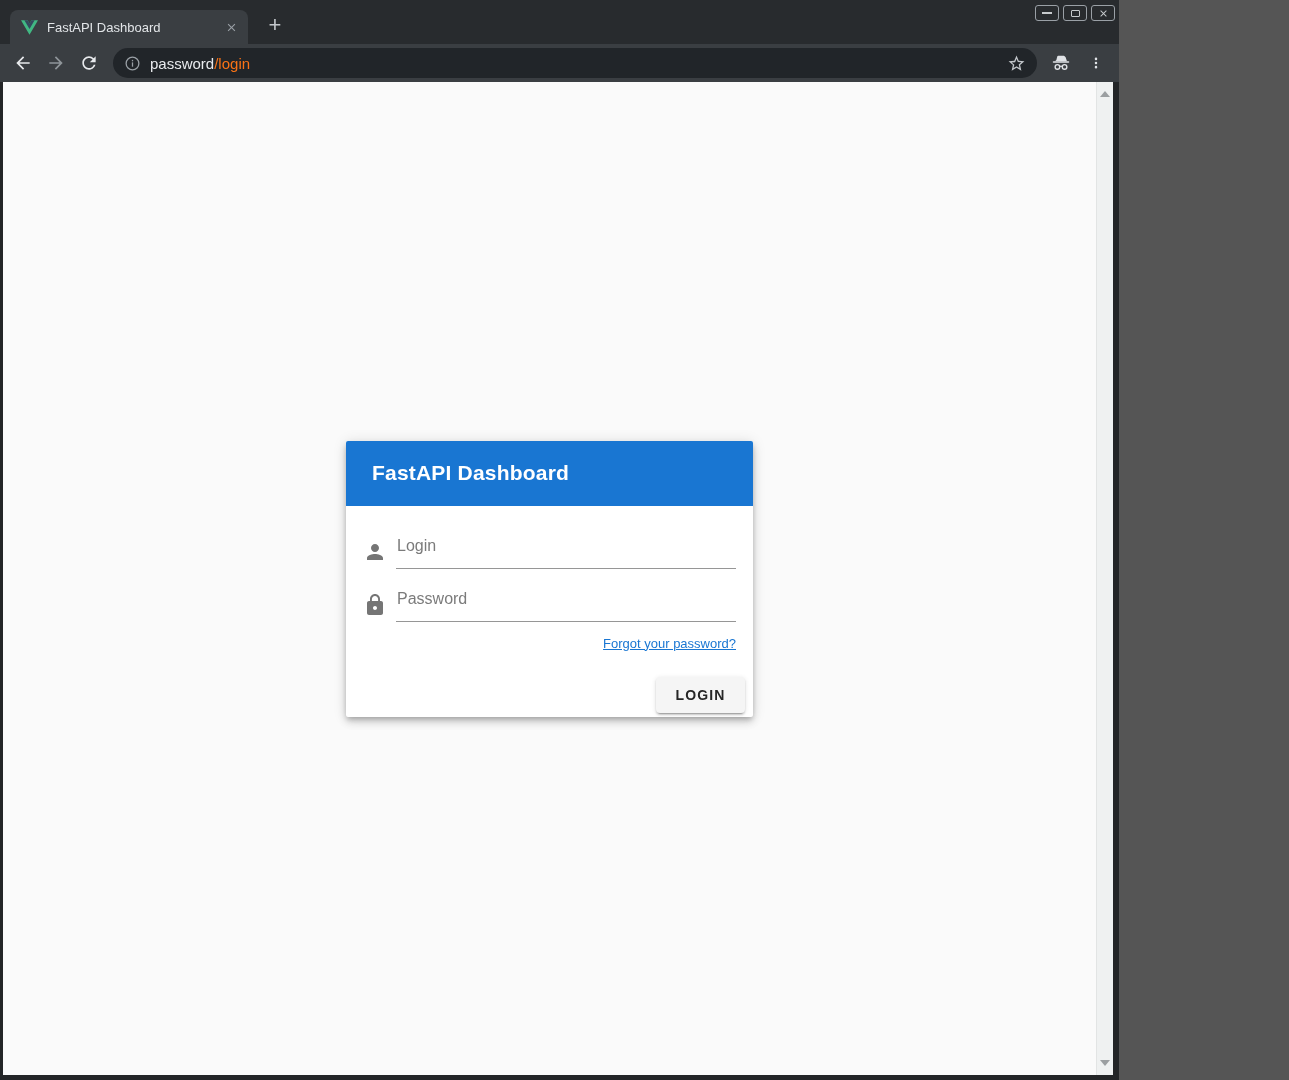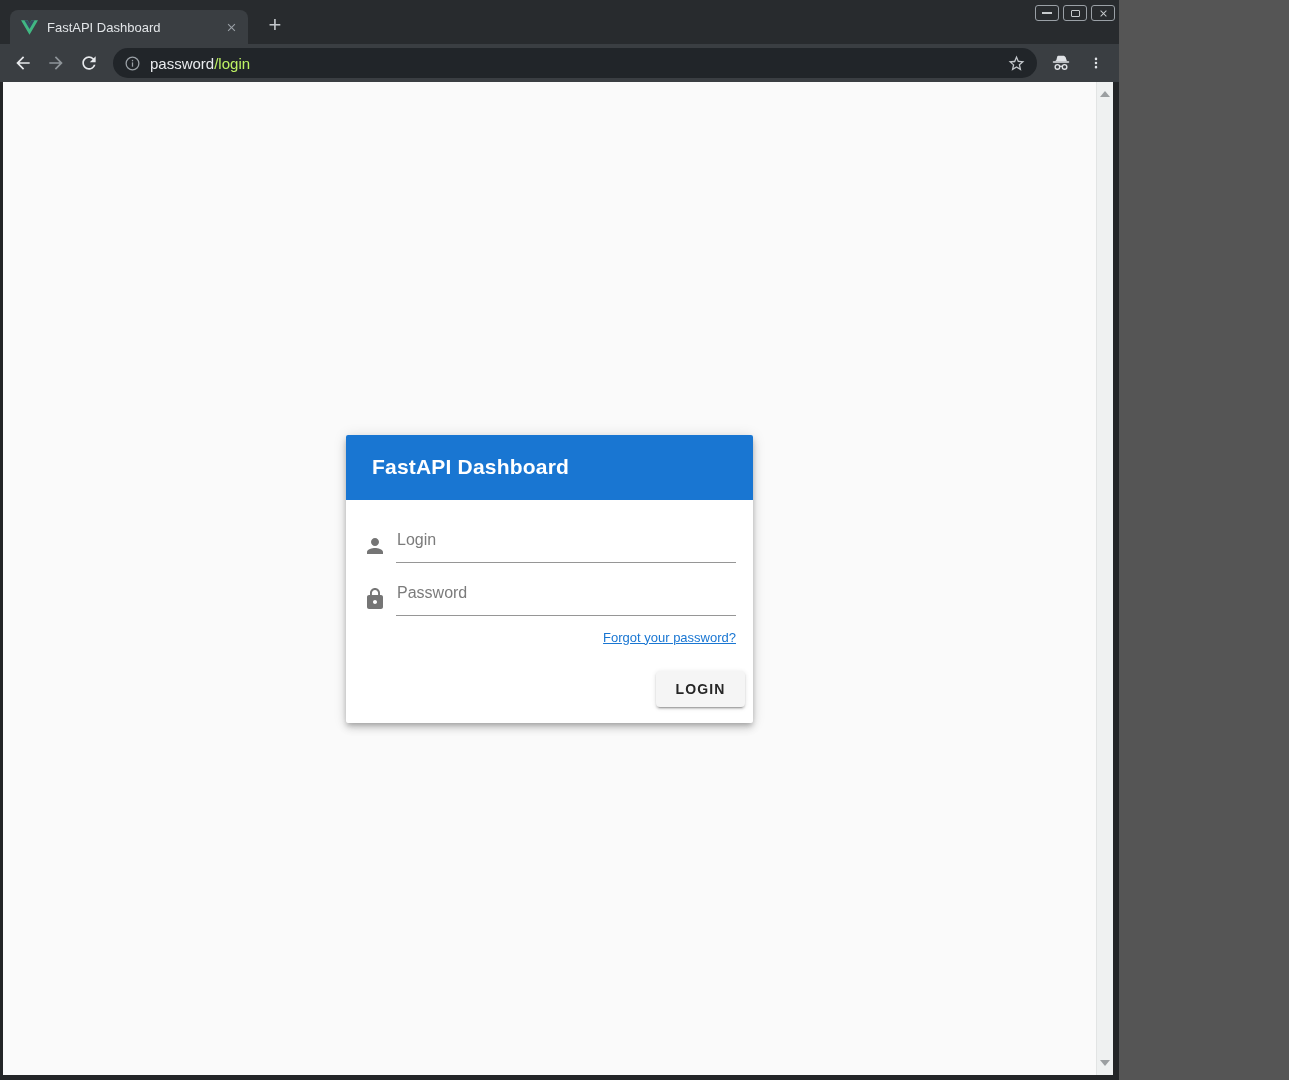--- a/index.html
+++ b/index.html
@@ -67,21 +67,21 @@
     flex: 1; height: 30px; background: #212529; border-radius: 15px;
     display: flex; align-items: center;
     padding: 0 9px 0 8px; margin: 0 10px 0 6px; cursor: text;
   }
   .info-btn {
     width: 22px; height: 22px; color: #9aa0a6;
     display: flex; align-items: center; justify-content: center;
     border-radius: 50%; cursor: pointer; flex: 0 0 auto;
   }
   .url { margin-left: 7px; font-size: 15px; color: #e8eaed; flex: 1; white-space: nowrap; }
-  .url .path { color: #bef264; }
+  .url .path { color: #f97316; }
   .star-btn {
     width: 24px; height: 24px; color: #c3c7cb;
     display: flex; align-items: center; justify-content: center;
     cursor: pointer; flex: 0 0 auto;
   }
   .incognito-badge {
     width: 28px; height: 28px; color: #dfe2e6; margin-right: 8px;
     display: flex; align-items: center; justify-content: center; flex: 0 0 auto;
   }
   .menu-btn {
@@ -107,21 +107,21 @@
   
   .card {
     width: 407px; background: #ffffff; border-radius: 2px;
     box-shadow: 0 3px 5px -1px rgba(0,0,0,.2), 0 5px 8px 0 rgba(0,0,0,.14), 0 1px 14px 0 rgba(0,0,0,.12);
   }
   .card-header {
     height: 65px; background: #1976d2; border-radius: 2px 2px 0 0;
     display: flex; align-items: center; padding: 0 26px;
     color: #ffffff; font-size: 21px; font-weight: 600; letter-spacing: .2px;
   }
-  .card-body { padding: 26px 17px 16px; }
+  .card-body { padding: 26px 17px 4px; }
   .field-row { display: flex; align-items: flex-end; }
   .field-row + .field-row { margin-top: 16px; }
   .field-icon { width: 24px; height: 24px; color: #757575; margin: 0 9px 5px 0; flex: 0 0 auto; }
   .field-icon svg { width: 24px; height: 24px; }
   .text-input {
     flex: 1; border: none; outline: none; background: transparent;
     border-bottom: 1px solid #969696;
     font-family: "Liberation Sans", sans-serif;
     font-size: 16px; color: #333; padding: 0 0 8px 1px; height: 37px;
   }

